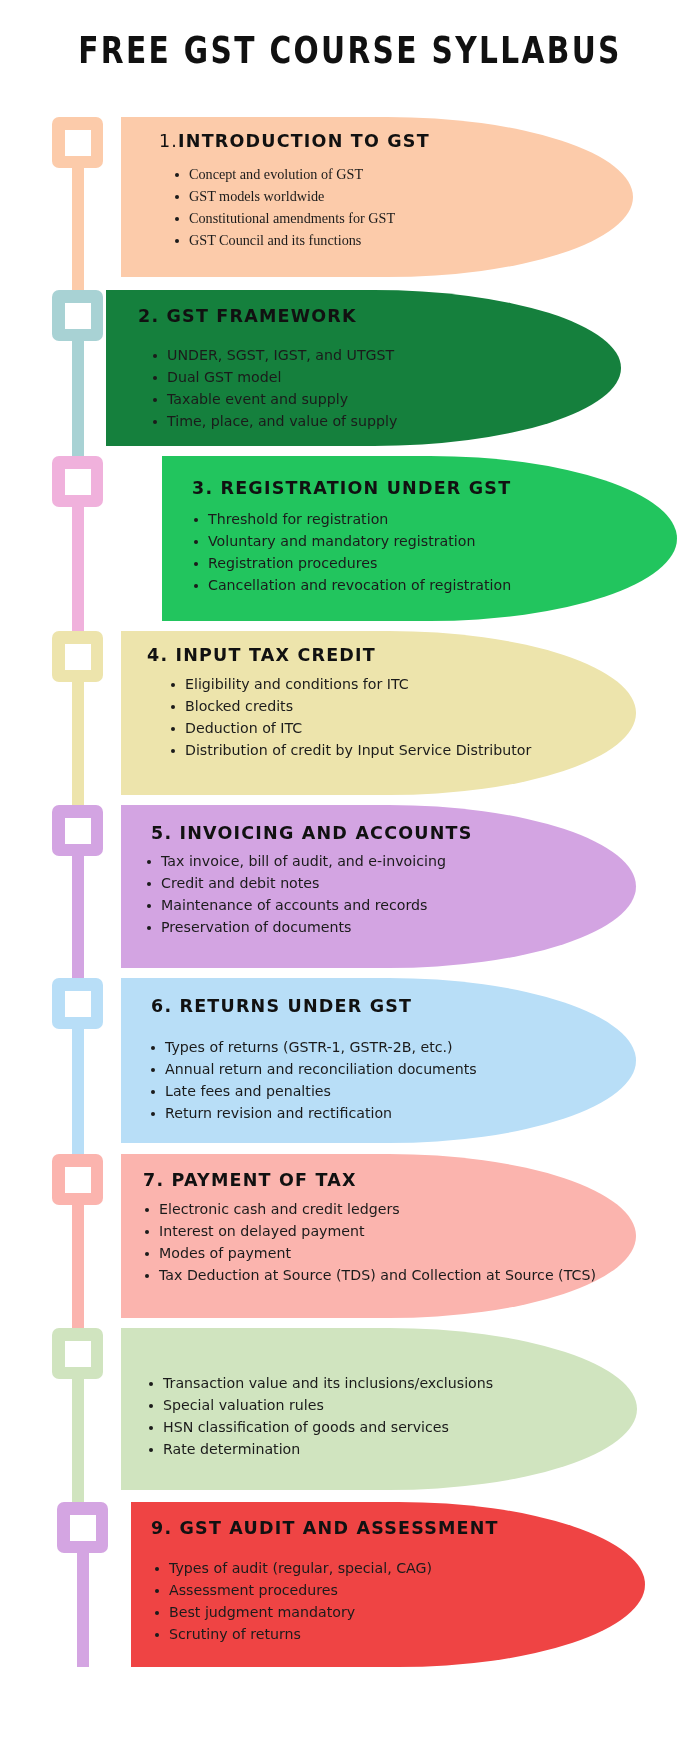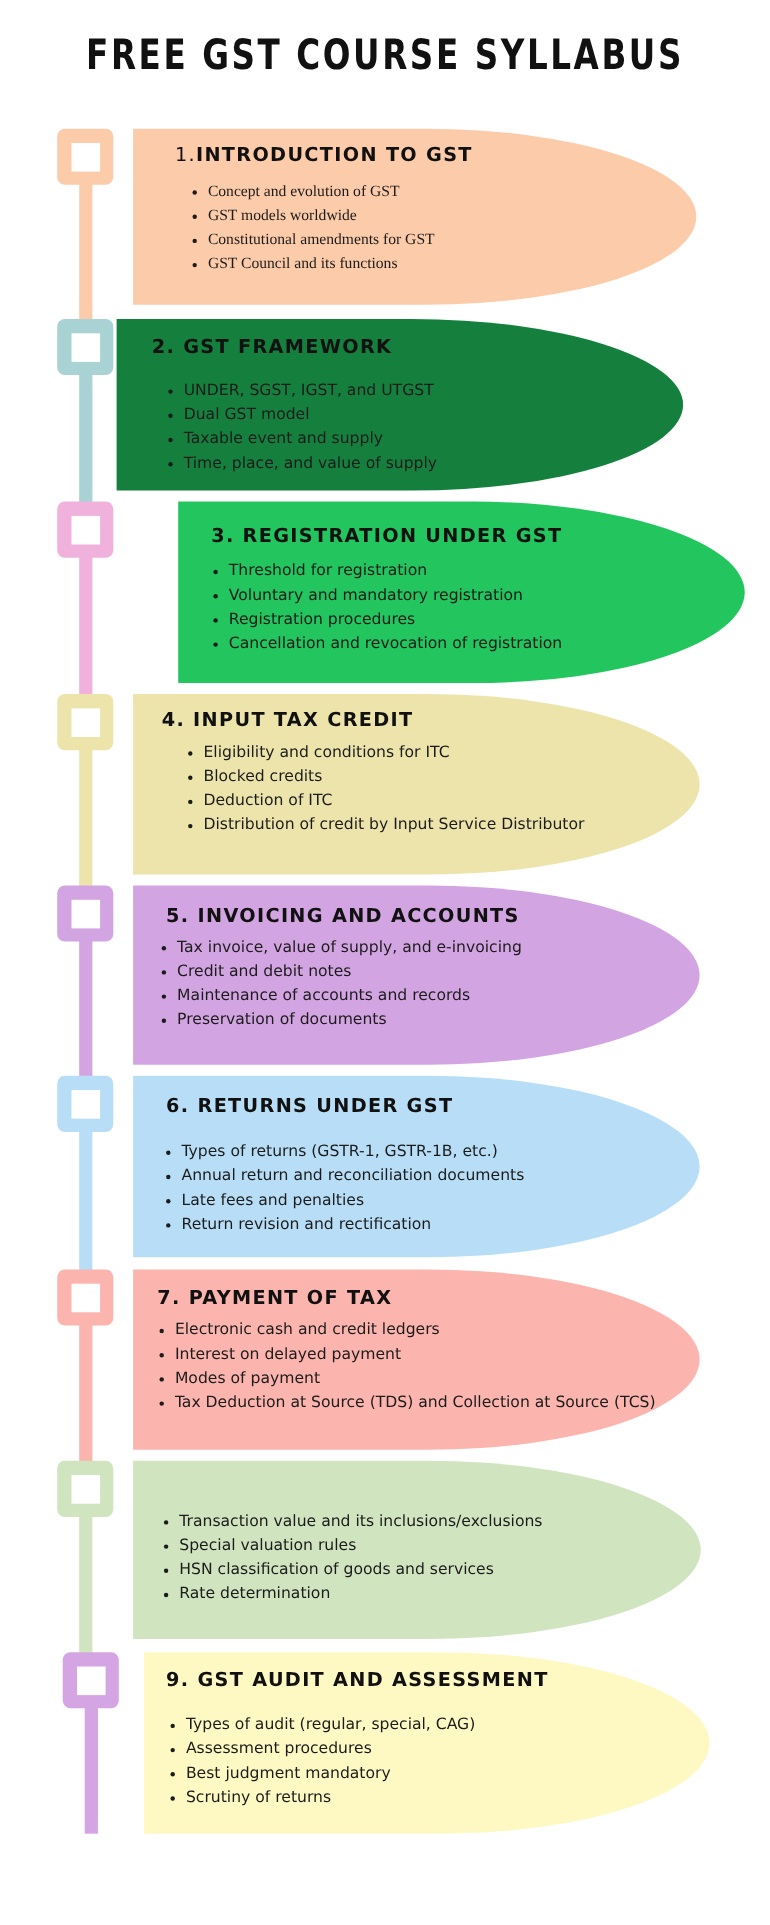--- a/index.html
+++ b/index.html
@@ -101,36 +101,36 @@
     </div>
   </div>
     <div class="section" style="top: 805px; height: 163px;">
     <div class="stem" style="left: 72px; top: 40px; height: 139px; background: rgb(211, 164, 226);"></div>
     <div class="marker" style="left: 52px; top: 0px; background: rgb(211, 164, 226);">
         <div class="inner"></div>
       </div>
     <div class="card" style="left: 121px; top: 0px; width: 515px; height: 163px; background: rgb(211, 164, 226);">
       <div class="card-title" style="left: 30px; top: 18px;"><span class="num" style="font-weight: bold;">5. </span><span class="head">INVOICING AND ACCOUNTS</span></div>
       <ul class="bullets" style="left: 24px; top: 45px;">
-          <li>Tax invoice, value of supply, and e-invoicing</li>
+          <li>Tax invoice, bill of audit, and e-invoicing</li>
           <li>Credit and debit notes</li>
           <li>Maintenance of accounts and records</li>
           <li>Preservation of documents</li>
         </ul>
     </div>
   </div>
     <div class="section" style="top: 978px; height: 165px;">
     <div class="stem" style="left: 72px; top: 40px; height: 142px; background: rgb(184, 222, 247);"></div>
     <div class="marker" style="left: 52px; top: 0px; background: rgb(184, 222, 247);">
         <div class="inner"></div>
       </div>
     <div class="card" style="left: 121px; top: 0px; width: 515px; height: 165px; background: rgb(184, 222, 247);">
       <div class="card-title" style="left: 30px; top: 18px;"><span class="num" style="font-weight: bold;">6. </span><span class="head">RETURNS UNDER GST</span></div>
       <ul class="bullets" style="left: 28px; top: 58px;">
-          <li>Types of returns (GSTR-1, GSTR-1B, etc.)</li>
+          <li>Types of returns (GSTR-1, GSTR-2B, etc.)</li>
           <li>Annual return and reconciliation documents</li>
           <li>Late fees and penalties</li>
           <li>Return revision and rectification</li>
         </ul>
     </div>
   </div>
     <div class="section" style="top: 1154px; height: 164px;">
     <div class="stem" style="left: 72px; top: 40px; height: 140px; background: rgb(251, 180, 174);"></div>
     <div class="marker" style="left: 52px; top: 0px; background: rgb(251, 180, 174);">
         <div class="inner"></div>
@@ -157,21 +157,21 @@
           <li>HSN classification of goods and services</li>
           <li>Rate determination</li>
         </ul>
     </div>
   </div>
     <div class="section" style="top: 1502px; height: 165px;">
     <div class="stem" style="left: 77px; top: 40px; height: 125px; background: rgb(212, 165, 226);"></div>
     <div class="marker" style="left: 57px; top: 0px; background: rgb(212, 165, 226);">
         <div class="inner"></div>
       </div>
-    <div class="card" style="left: 131px; top: 0px; width: 514px; height: 165px; background: #fef9c3;">
+    <div class="card" style="left: 131px; top: 0px; width: 514px; height: 165px; background: #ef4444;">
       <div class="card-title" style="left: 20px; top: 16px;"><span class="num" style="font-weight: bold;">9. </span><span class="head">GST AUDIT AND ASSESSMENT</span></div>
       <ul class="bullets" style="left: 22px; top: 55px;">
           <li>Types of audit (regular, special, CAG)</li>
           <li>Assessment procedures</li>
           <li>Best judgment mandatory</li>
           <li>Scrutiny of returns</li>
         </ul>
     </div>
   </div>
   </div>

